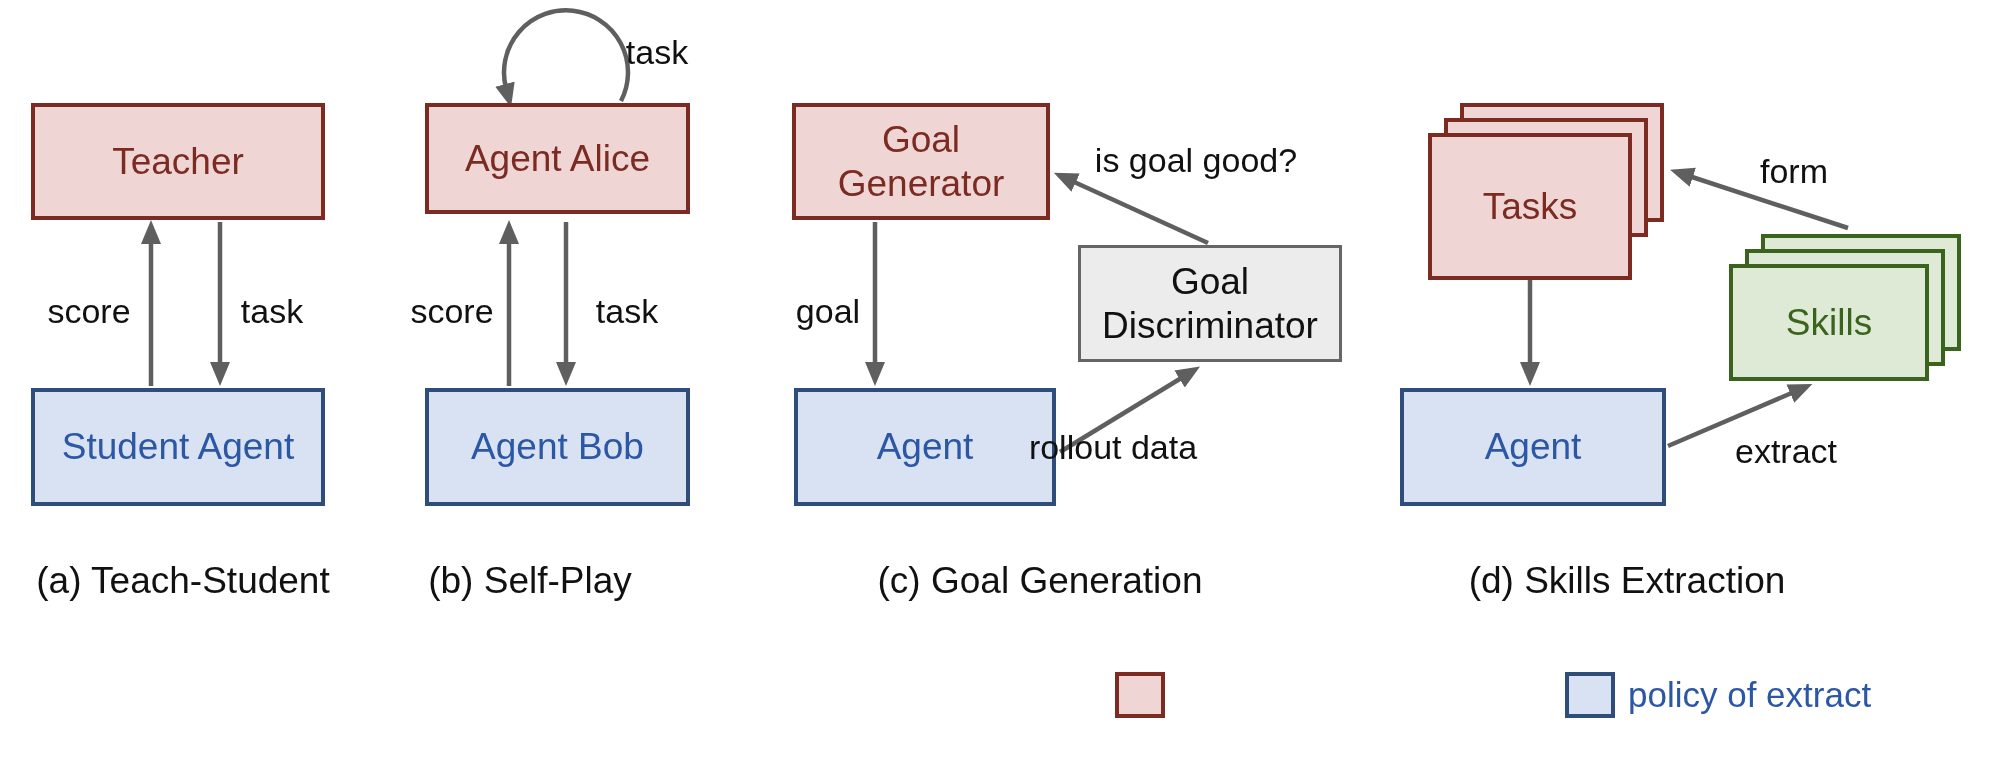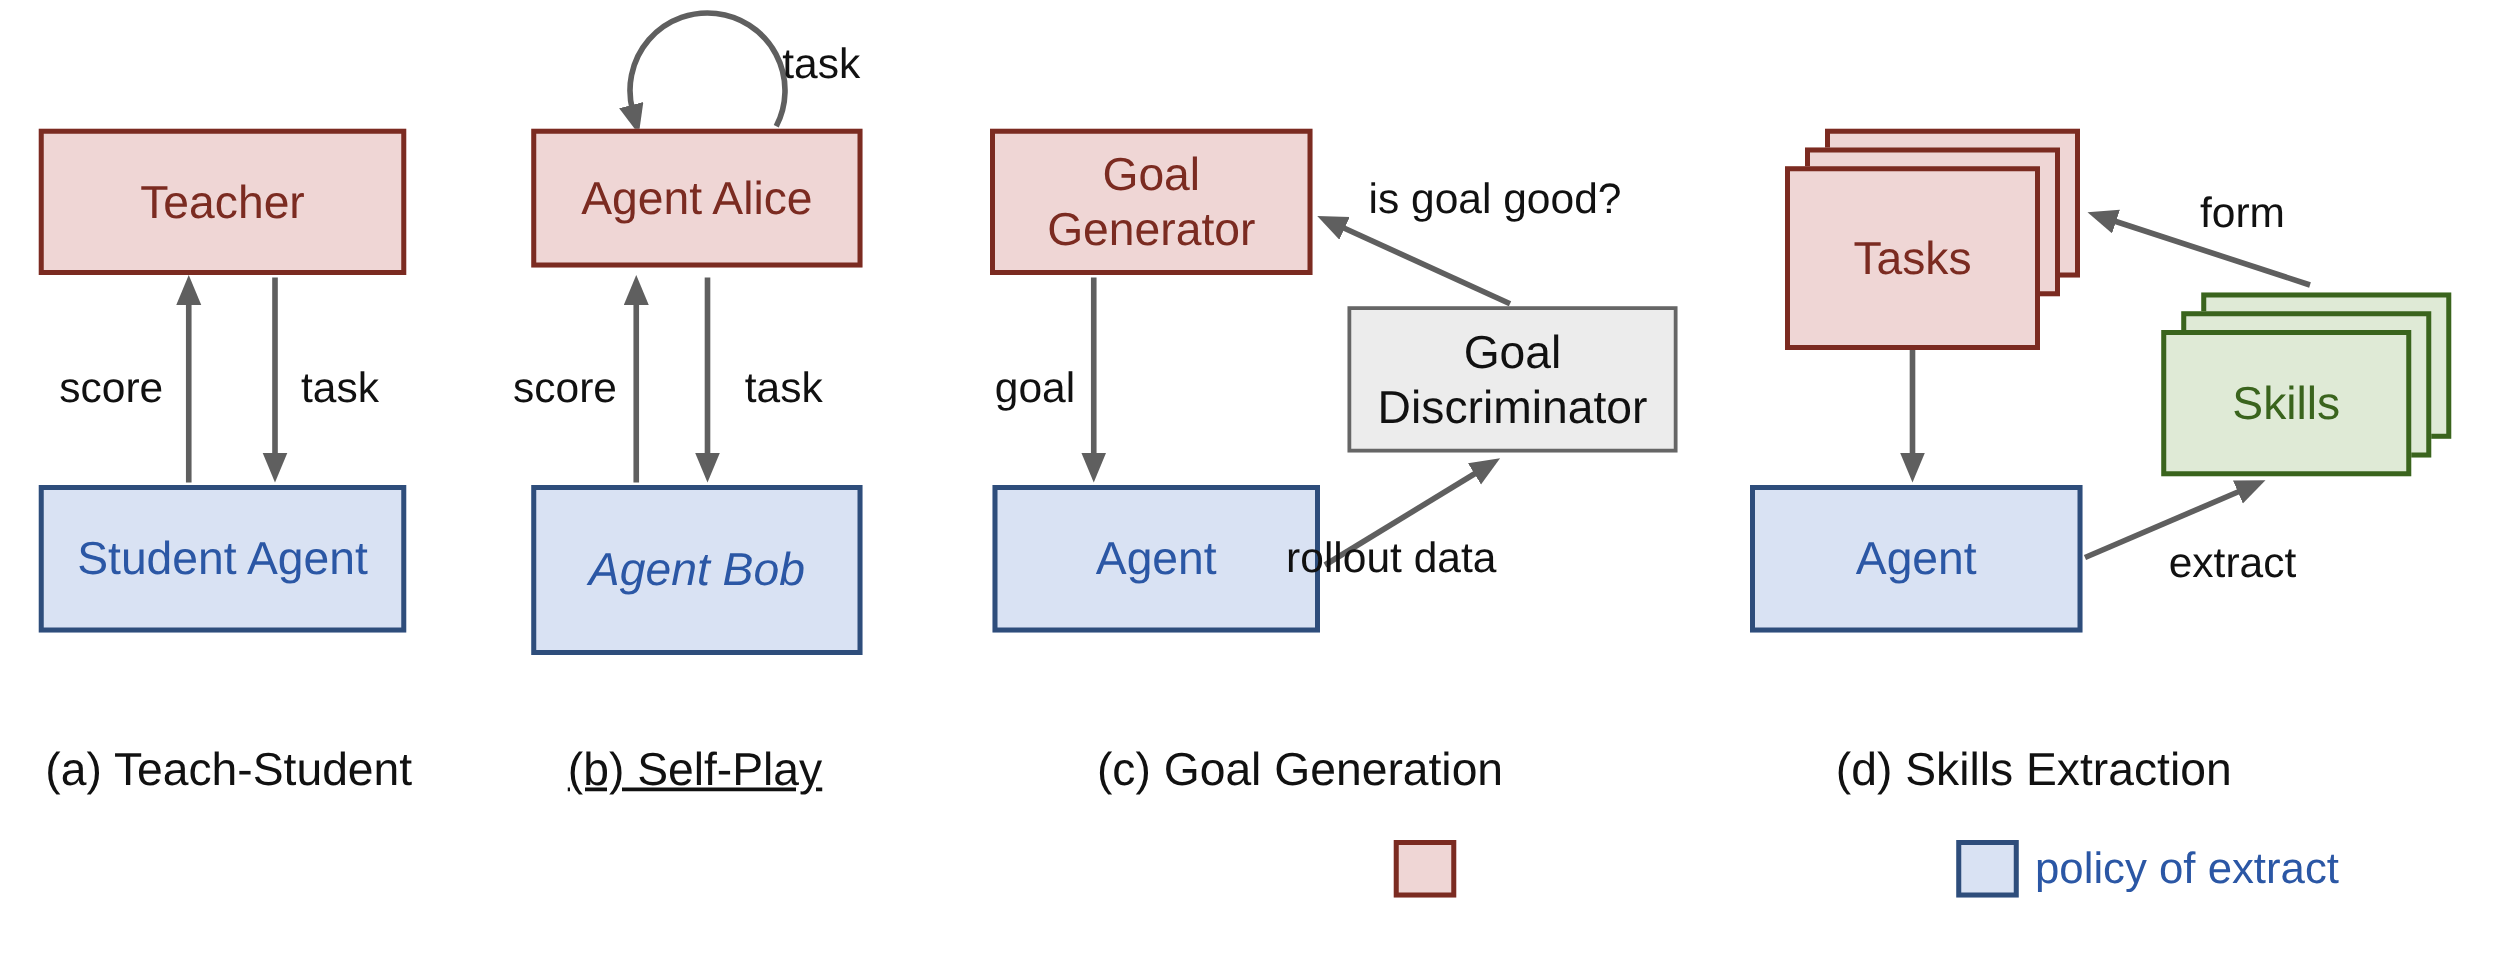--- a/index.html
+++ b/index.html
@@ -17,21 +17,21 @@
   .blue{  background:var(--policy-fill,#d9e2f3);   border:4px solid var(--policy-border,#2e4d7b);   color:var(--policy-text,#2b57a5); }
   .green{ background:var(--skills-fill,#dfead6);   border:4px solid var(--skills-border,#3a641d);   color:var(--skills-text,#3a641d); }
   .gray{  background:var(--disc-fill,#ececec);     border:3px solid var(--disc-border,#666666);     color:var(--disc-text,#111111); }
   .card{ position:absolute; box-sizing:border-box; }
   .lbl{
     position:absolute; transform:translate(-50%,-50%);
     font-size:34px; color:var(--label,#111111); white-space:nowrap;
   }
   .caption{
     position:absolute; transform:translate(-50%,-50%);
-    font-size:37px; color:var(--label,#111111); white-space:nowrap;margin-top:35px;
+    font-size:37px; color:var(--label,#111111); white-space:nowrap;
   }
   .legend-swatch{ position:absolute; box-sizing:border-box; width:50px; height:46px; }
   .legend-label{
     position:absolute; height:46px; display:flex; align-items:center;
     font-size:35px; white-space:nowrap;
   }
   #connectors{ position:absolute; left:0; top:0; }
   #connectors line, #connectors path.conn{
     stroke:var(--arrow,#5f5f5f); stroke-width:4.5; fill:none;
   }
@@ -65,25 +65,25 @@
     <line x1="1848" y1="228" x2="1689" y2="176" marker-end="url(#arrowhead)"></line>
   </svg>
 
   <div class="box blue" style="left:31px; top:388px; width:294px; height:118px;">Student Agent</div>
   <div class="box red" style="left:31px; top:103px; width:294px; height:117px;">Teacher</div>
   <div class="lbl" style="left:89px; top:311px;">score</div>
   <div class="lbl" style="left:272px; top:311px;">task</div>
   <div class="caption" style="left:183px; top:581px;">(a) Teach-Student</div>
 
   <div class="box red" style="left:425px; top:103px; width:265px; height:111px;">Agent Alice</div>
-  <div class="box blue" style="left:425px; top:388px; width:265px; height:136px;font-style:italic;">Agent Bob</div>
+  <div class="box blue" style="left:425px; top:388px; width:265px; height:118px;">Agent Bob</div>
   <div class="lbl" style="left:452px; top:311px;">score</div>
   <div class="lbl" style="left:627px; top:311px;">task</div>
   <div class="lbl" style="left:657px; top:52px;">task</div>
-  <div class="caption" style="left:556px; top:581px;text-decoration:underline;">(b) Self-Play</div>
+  <div class="caption" style="left:530px; top:581px;">(b) Self-Play</div>
 
   <div class="box red" style="left:792px; top:103px; width:258px; height:117px;">Goal
 Generator</div>
   <div class="box gray" style="left:1078px; top:245px; width:264px; height:117px;">Goal
 Discriminator</div>
   <div class="box blue" style="left:794px; top:388px; width:262px; height:118px;">Agent</div>
   <div class="lbl" style="left:828px; top:311px;">goal</div>
   <div class="lbl" style="left:1196px; top:160px;">is goal good?</div>
   <div class="lbl" style="left:1113px; top:447px;">rollout data</div>
   <div class="caption" style="left:1040px; top:581px;">(c) Goal Generation</div>

